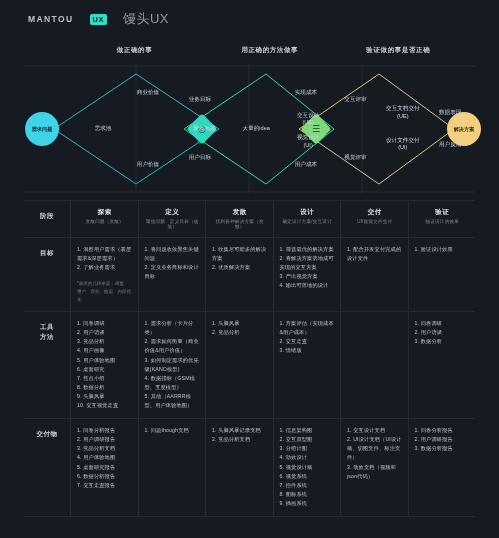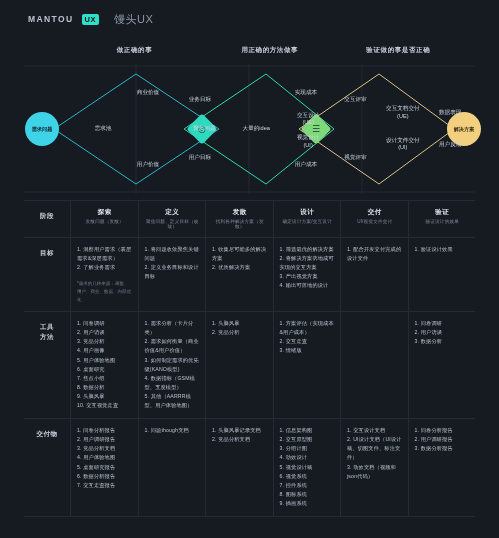--- a/index.html
+++ b/index.html
@@ -7,27 +7,27 @@
     width:499px;height:538px;
     background:#12161c;
     font-family:"Liberation Sans","DejaVu Sans",sans-serif;
     color:#d7dde5;
     overflow:hidden;
   }
   .page{position:relative;width:499px;height:538px;background:#161b22;}
 
   
   .header{height:38px;display:flex;align-items:center;padding-left:28px;}
-  .logo{display:flex;align-items:center;gap:8px;}
+  .logo{display:flex;align-items:center;gap:16px;}
   .logo-word{font-size:8.5px;font-weight:bold;letter-spacing:1.4px;color:#b9c3cf;}
   .logo-badge{
     background:#2fe0c8;color:#12161c;font-size:7.5px;font-weight:bold;
     padding:1px 3px;border-radius:2px;letter-spacing:.5px;
   }
-  .logo-cn{font-size:11px;color:#8c98a6;margin-left:7px;letter-spacing:.5px;}
+  .logo-cn{font-size:13px;color:#8c98a6;margin-left:0;letter-spacing:.5px;}
 
   
   .board{position:relative;margin:0 24px;height:482px;}
 
   
   .colheads{position:absolute;top:8px;left:0;right:0;height:16px;}
   .colhead{
     position:absolute;text-align:center;font-size:6.5px;color:#c6cfda;
     letter-spacing:.6px;font-weight:bold;
   }

